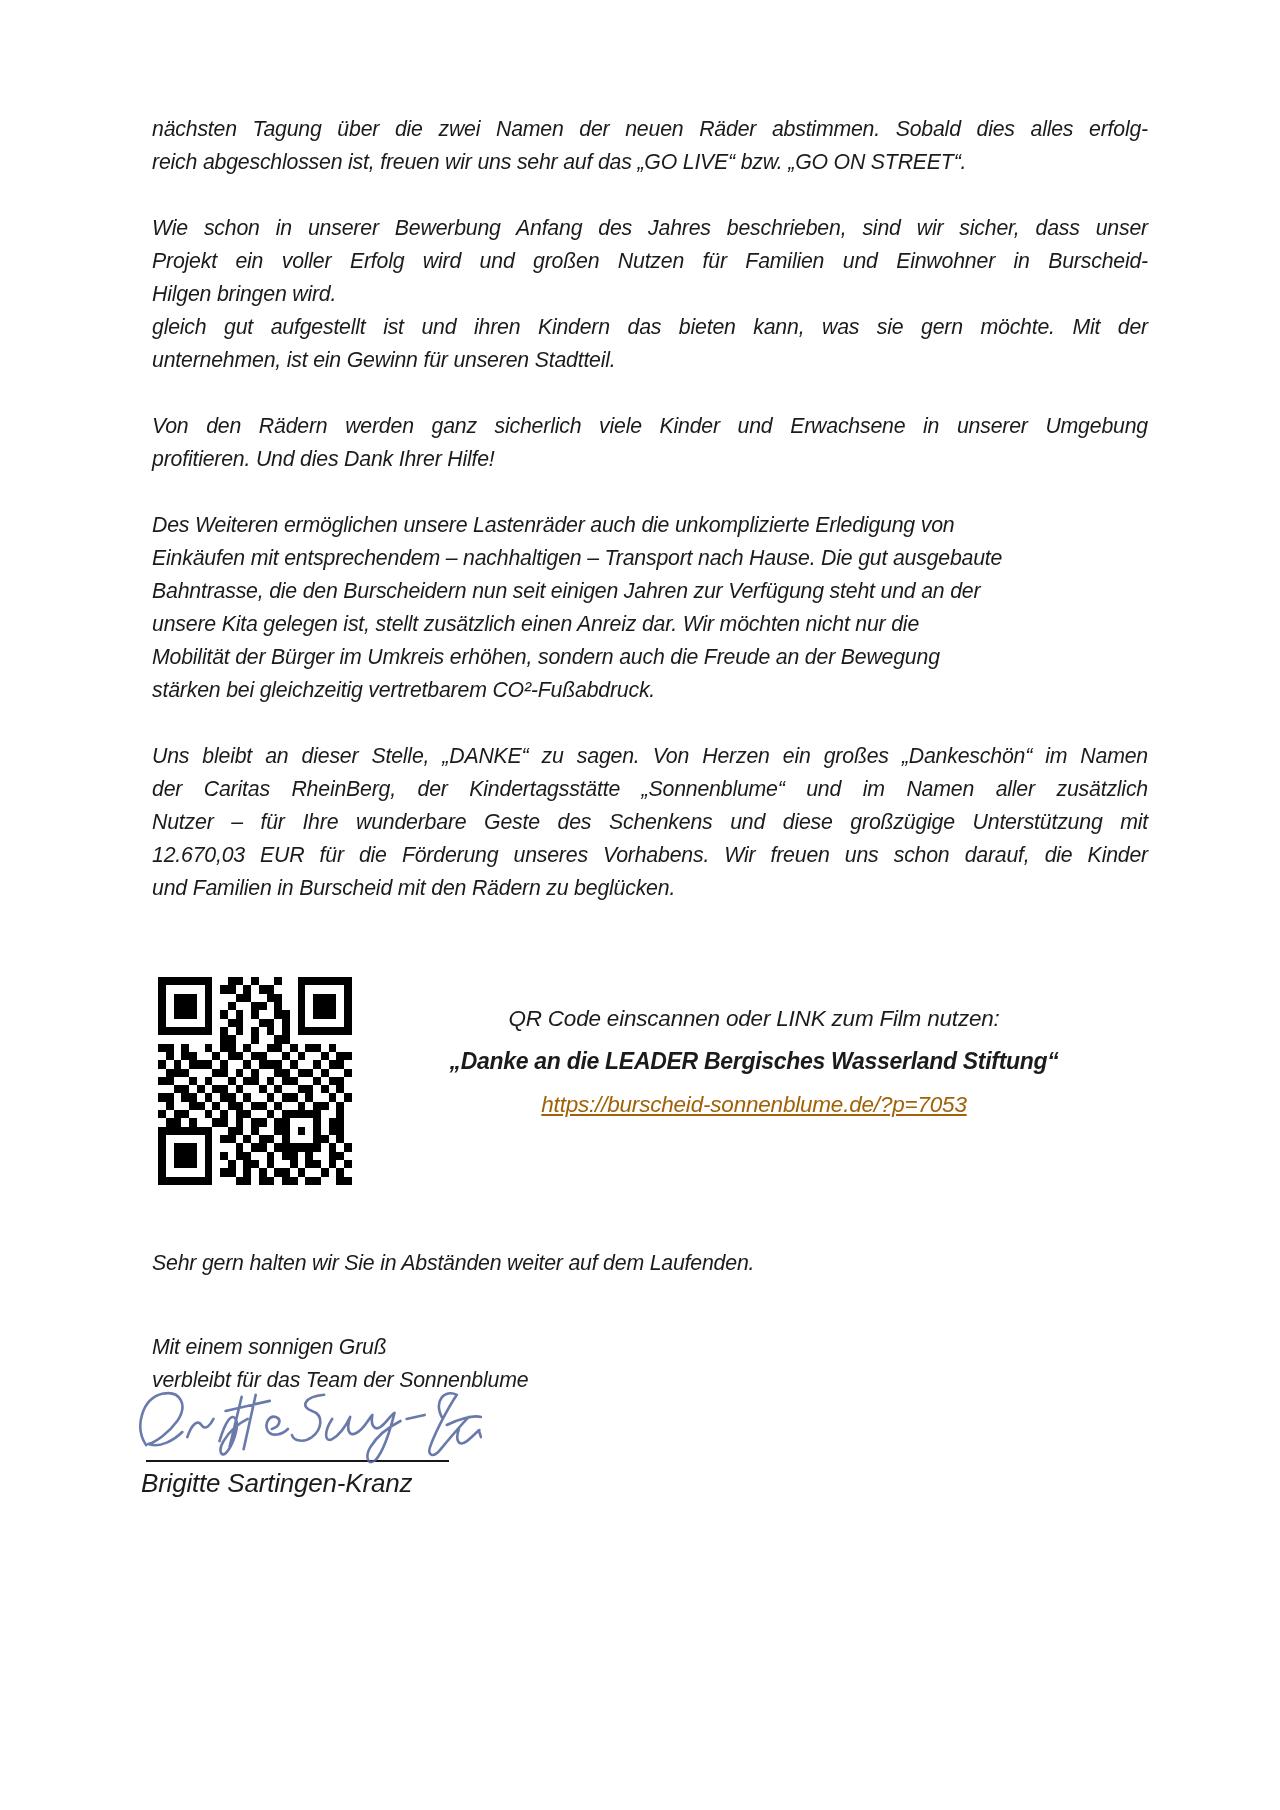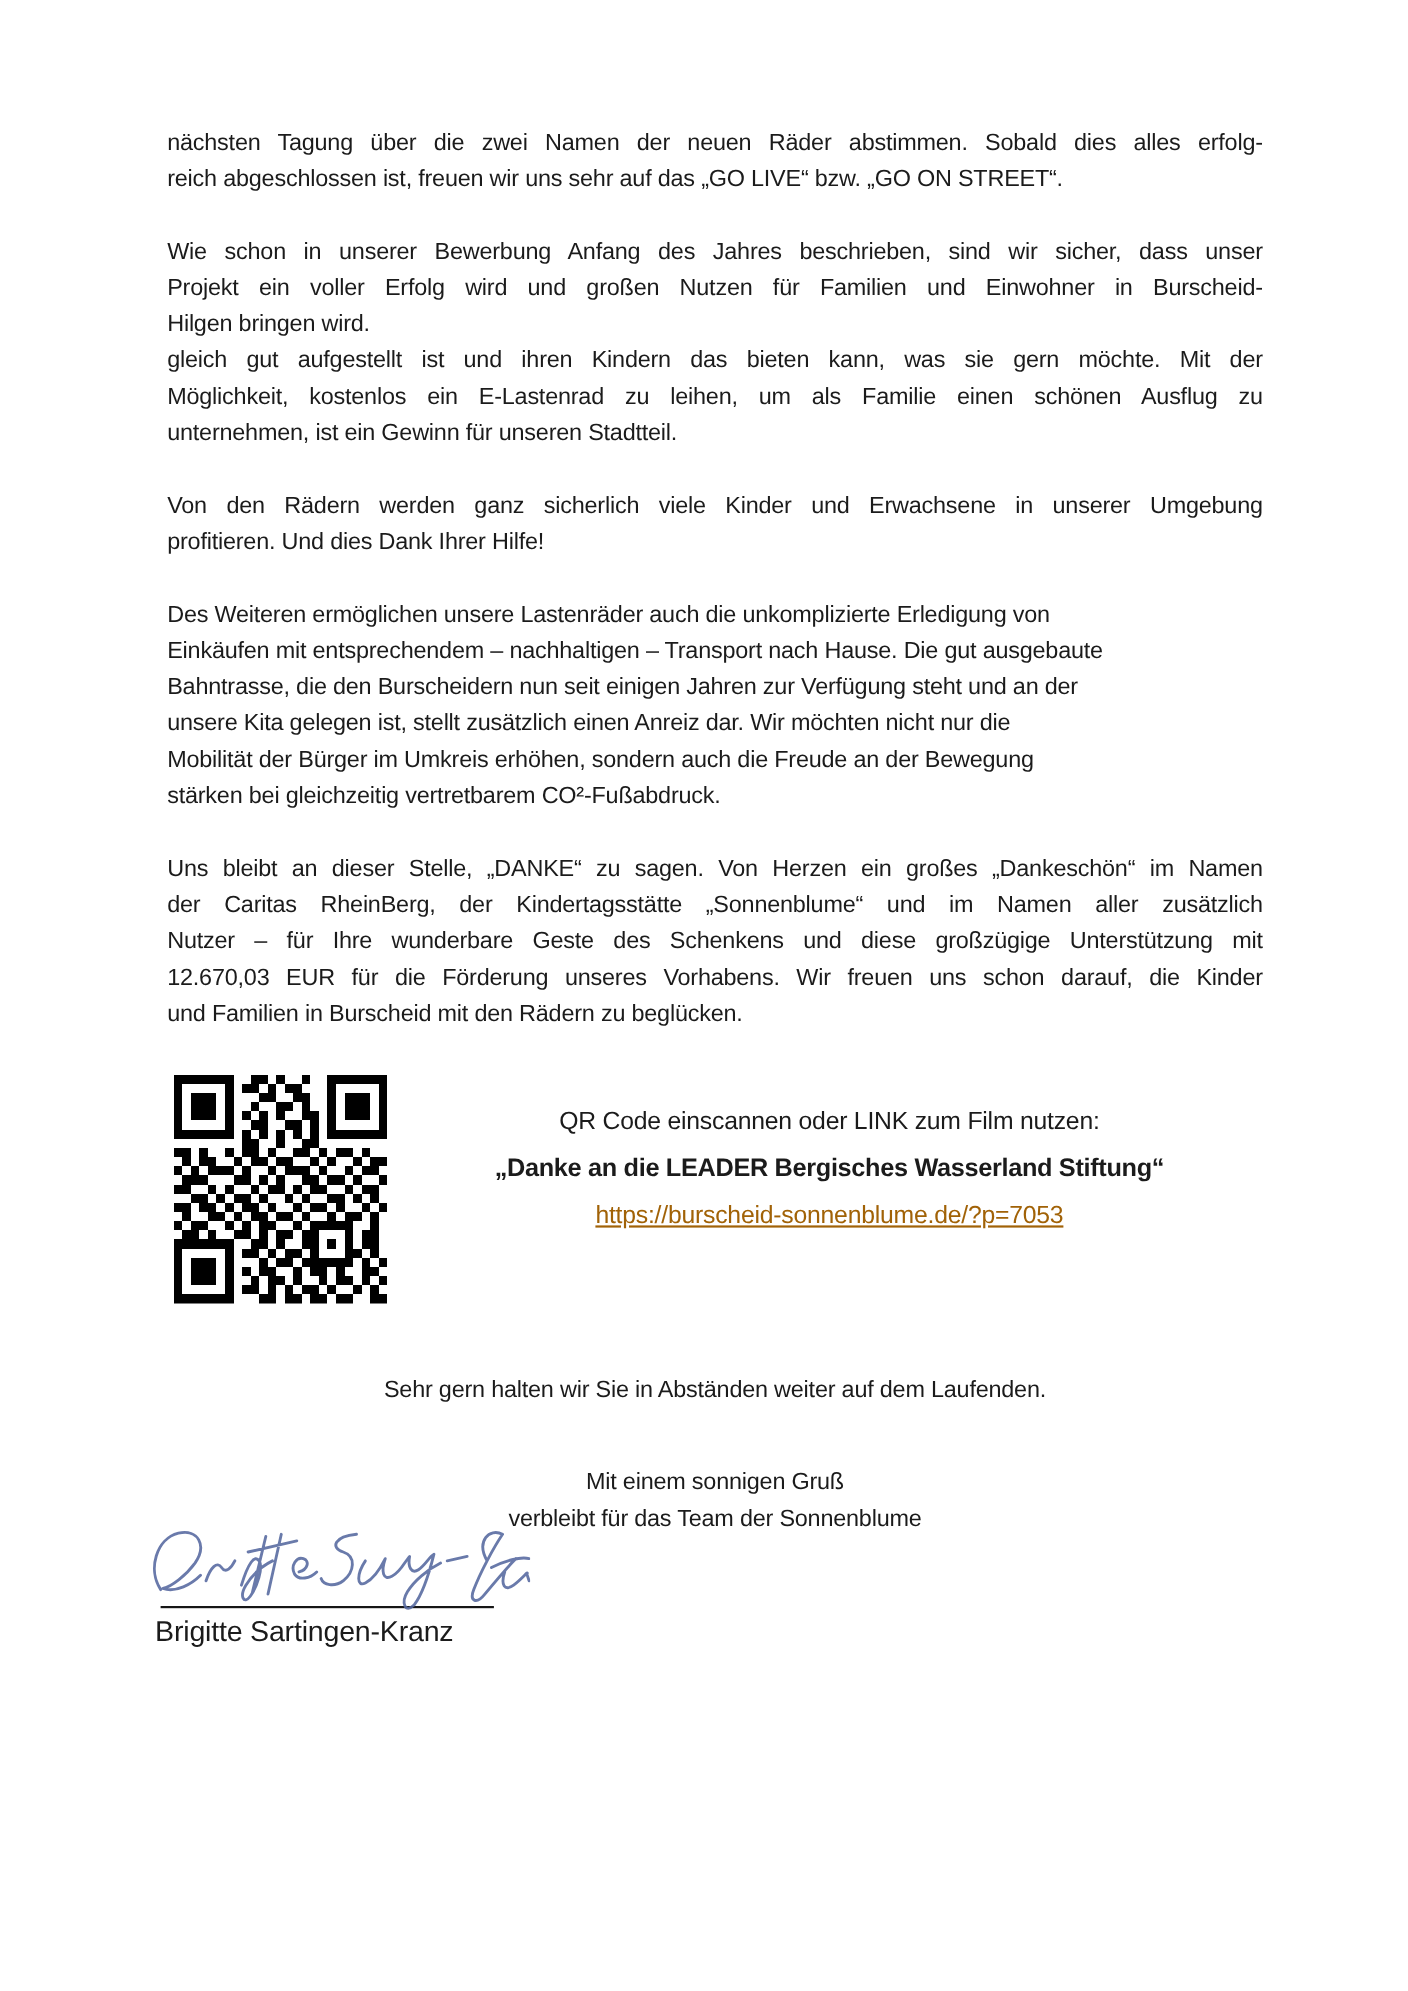--- a/index.html
+++ b/index.html
@@ -4,20 +4,21 @@
 <style>
   html, body { margin: 0; padding: 0; background: #ffffff; }
   #page {
     position: relative;
     width: 1168px;
     height: 1810px;
     background: #ffffff;
     overflow: hidden;
     font-family: "Liberation Sans", sans-serif;
     color: #1b1b1b;
+    font-style: italic;
   }
 
   
   #body-text {
     position: absolute;
     left: 152px;
     top: 113px;
     width: 996px;
     font-size: 21.3px;
     letter-spacing: -0.2px;
@@ -54,21 +55,21 @@
   }
 
   
   #closing {
     position: absolute;
     left: 152px; top: 1247px;
     width: 996px;
     font-size: 21.3px;
     letter-spacing: -0.2px;
   }
-  .closing-line { line-height: 33px; text-align: center; }
+  .closing-line { line-height: 33px; }
   #greeting-1 { margin-top: 51px; }
 
   
   #signature-svg {
     position: absolute;
     left: 130px; top: 1386px;
     width: 352px; height: 82px;
   }
   #signature-underline {
     position: absolute;
@@ -94,21 +95,20 @@
         <div class="line j">nächsten Tagung über die zwei Namen der neuen Räder abstimmen. Sobald dies alles erfolg-</div>
         <div class="line">reich abgeschlossen ist, freuen wir uns sehr auf das „GO LIVE“ bzw. „GO ON STREET“.</div>
       </div>
       <div class="para">
         <div class="line j">Wie schon in unserer Bewerbung Anfang des Jahres beschrieben, sind wir sicher, dass unser</div>
         <div class="line j">Projekt ein voller Erfolg wird und großen Nutzen für Familien und Einwohner in Burscheid-</div>
         <div class="line">Hilgen bringen wird.</div>
       </div>
       <div class="para gap">
         <div class="line j">gleich gut aufgestellt ist und ihren Kindern das bieten kann, was sie gern möchte. Mit der</div>
-        <div class="line j">Möglichkeit, kostenlos ein E-Lastenrad zu leihen, um als Familie einen schönen Ausflug zu</div>
         <div class="line">unternehmen, ist ein Gewinn für unseren Stadtteil.</div>
       </div>
       <div class="para gap">
         <div class="line j">Von den Rädern werden ganz sicherlich viele Kinder und Erwachsene in unserer Umgebung</div>
         <div class="line">profitieren. Und dies Dank Ihrer Hilfe!</div>
       </div>
       <div class="para gap">
         <div class="line">Des Weiteren ermöglichen unsere Lastenräder auch die unkomplizierte Erledigung von</div>
         <div class="line">Einkäufen mit entsprechendem – nachhaltigen – Transport nach Hause. Die gut ausgebaute</div>
         <div class="line">Bahntrasse, die den Burscheidern nun seit einigen Jahren zur Verfügung steht und an der</div>

